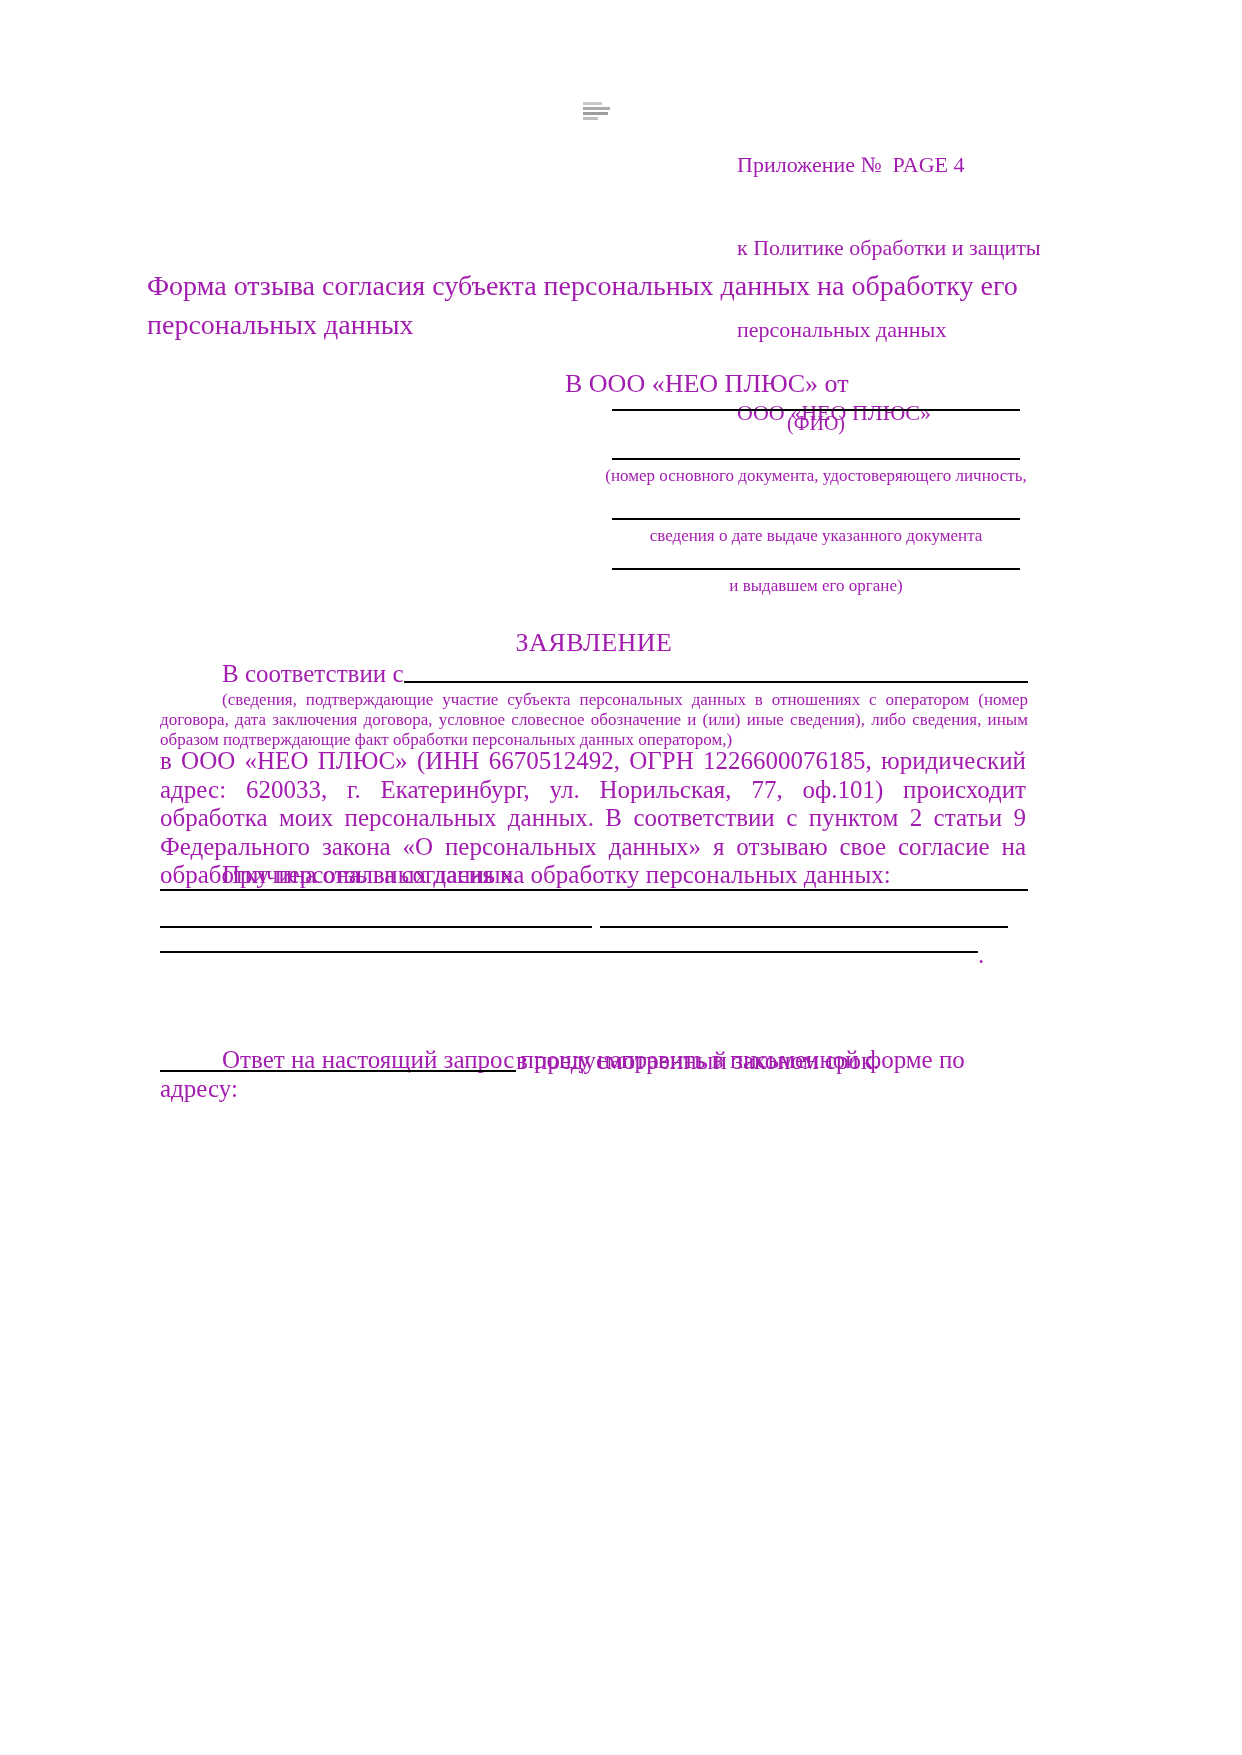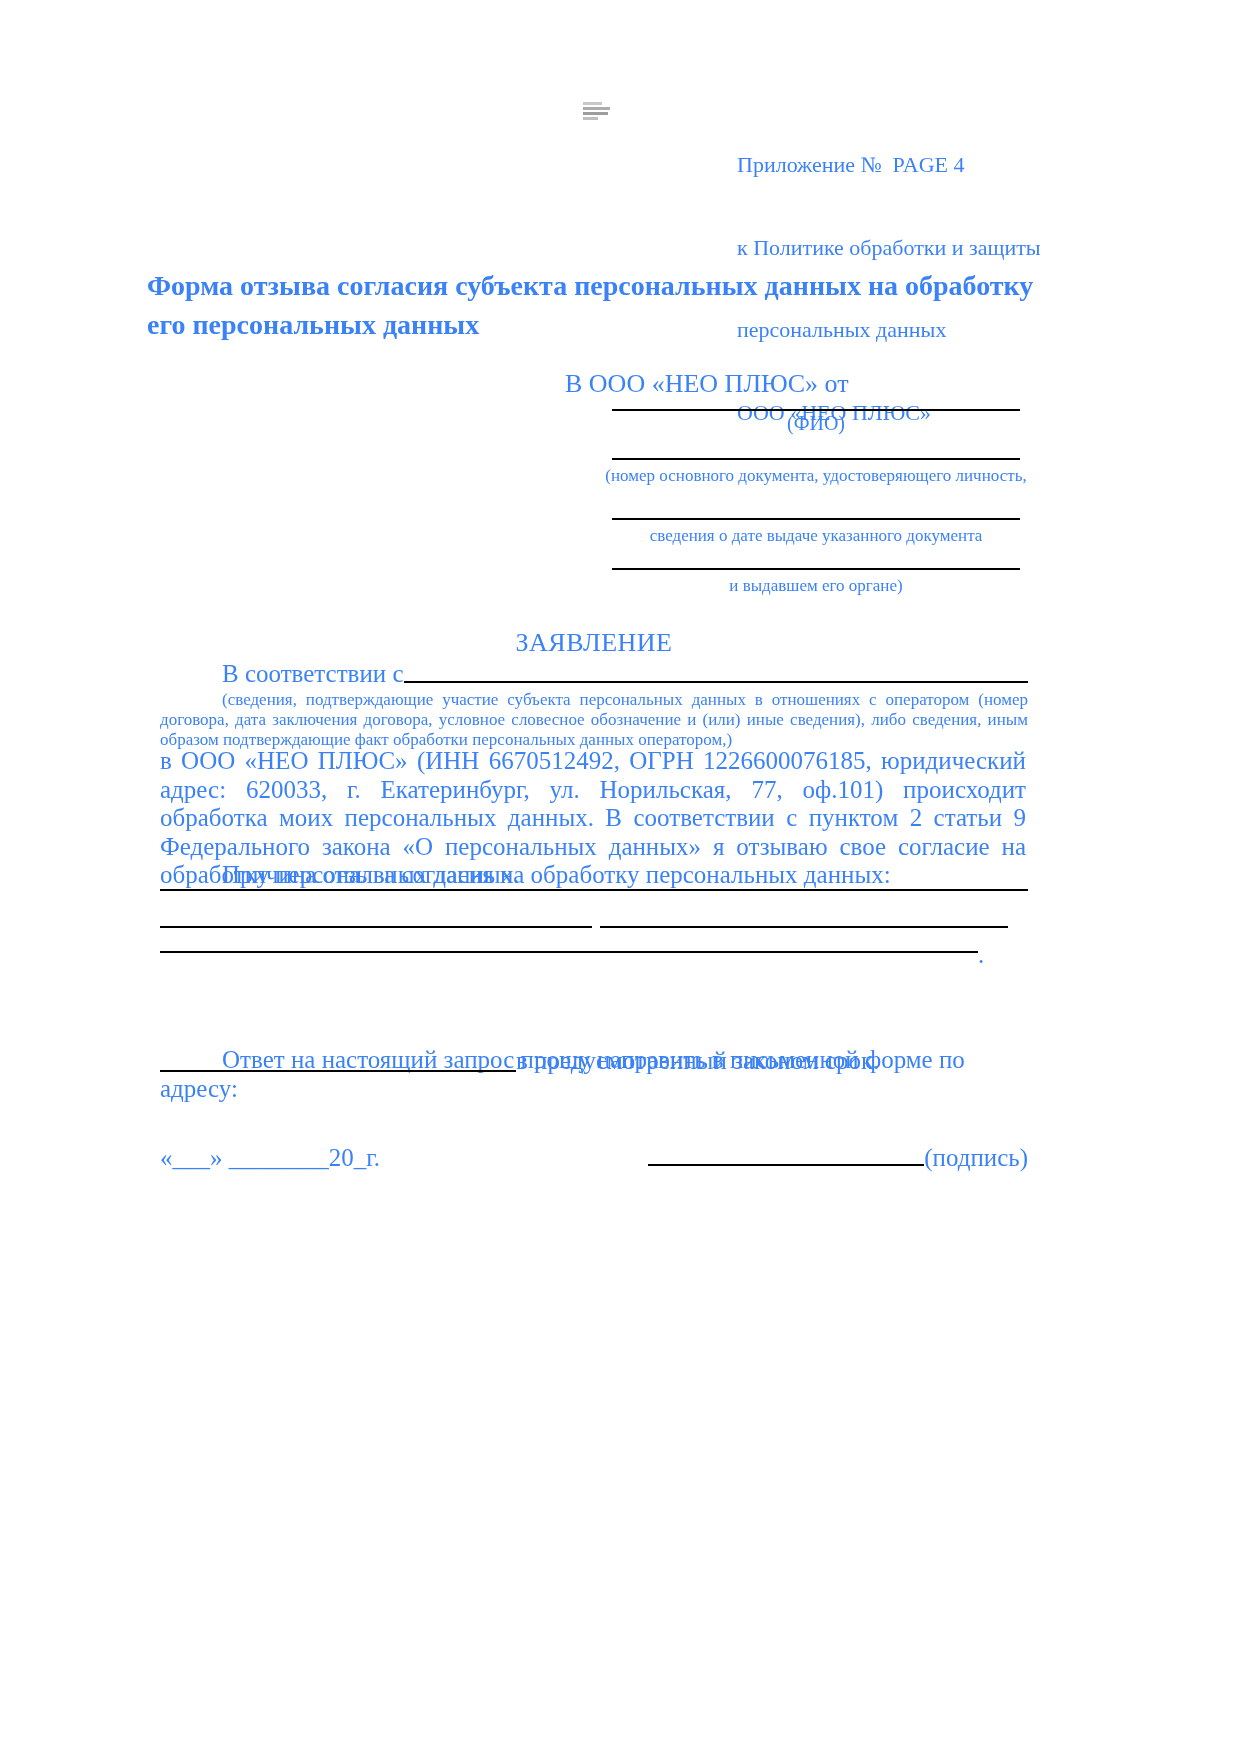--- a/index.html
+++ b/index.html
@@ -1,34 +1,34 @@
 <!DOCTYPE html>
 <html><head>
 <meta charset="utf-8">
 <style>
   html,body{margin:0;padding:0;background:#ffffff;}
   .page{
     position:relative;
     width:1242px;height:1755px;
-    background:#ffffff;color:#3b82f6;
+    background:#ffffff;color:#a21caf;
     font-family:"Liberation Serif","DejaVu Serif",serif;
     overflow:hidden;
   }
   
   .embed-icon{position:absolute;left:583px;top:100px;width:27px;height:27px;}
   .embed-icon i{display:block;height:3px;margin:2px 0;background:#9a9a9a;opacity:.75;}
   .embed-icon i:nth-child(1){width:70%;background:#b5b5b5;}
   .embed-icon i:nth-child(2){width:100%;background:#8f8f8f;}
   .embed-icon i:nth-child(3){width:92%;background:#7c7c7c;}
   .embed-icon i:nth-child(4){width:55%;background:#aaaaaa;}
 
   .hdr{position:absolute;left:737px;top:96px;font-size:22px;line-height:27.5px;white-space:pre;}
 
   .title{position:absolute;left:147px;top:266px;width:890px;margin:0;
-         font-size:28px;line-height:39px;font-weight:bold;}
+         font-size:28px;line-height:39px;font-weight:normal;}
 
   .to-line{position:absolute;left:565px;top:369px;font-size:26px;white-space:nowrap;}
 
   .rule{position:absolute;left:612px;width:408px;height:0;border-top:2px solid #000;}
   .r1{top:409px}.r2{top:458px}.r3{top:518px}.r4{top:568px}
   .cap{position:absolute;left:600px;width:432px;text-align:center;font-size:17px;line-height:19px;}
   .c1{top:414px;font-size:20px;}
   .c2{top:466px}.c3{top:526px}.c4{top:576px}
 
   .stmt-head{position:absolute;left:160px;top:628px;width:868px;text-align:center;
@@ -133,21 +133,14 @@
     <span class="period">.</span>
   </div>
 
 
   <div class="reply1">Ответ на настоящий запрос прошу направить в письменной форме по адресу:</div>
 
   <div class="reply2">
     <span class="uline"></span><span>в предусмотренный законом срок.</span>
   </div>
 
-  <div class="sig-row">
-    <span>«___» ________20_г.</span>
-    <span class="sig-right">
-      <span class="sig-rule"></span>
-        <span>(подпись)</span>
-    </span>
-  </div>
 
 </div>
 
 </body></html>

